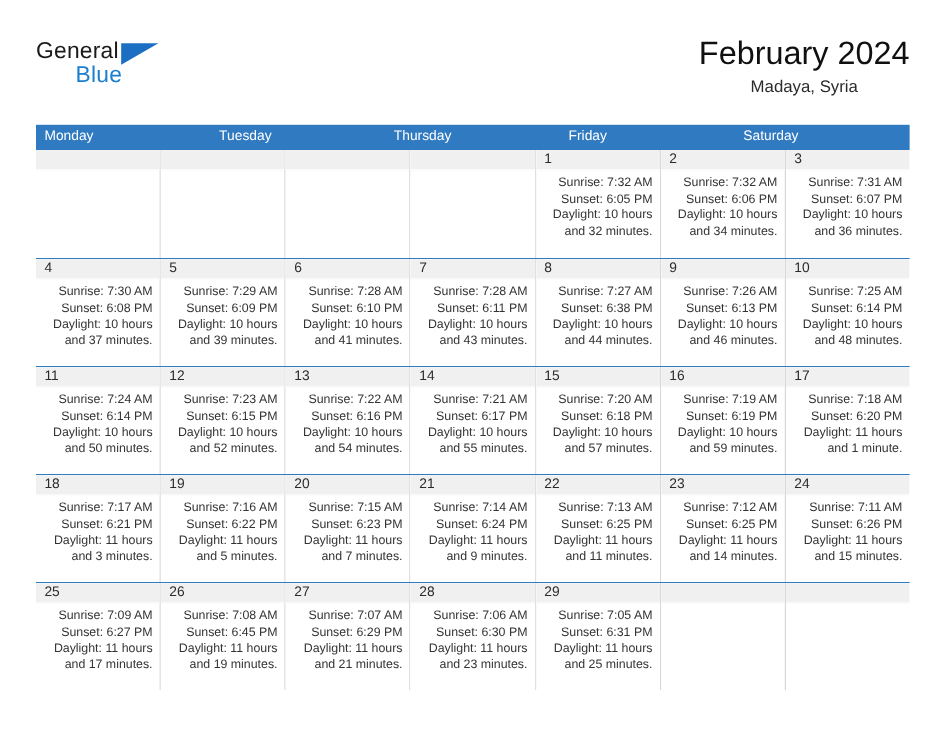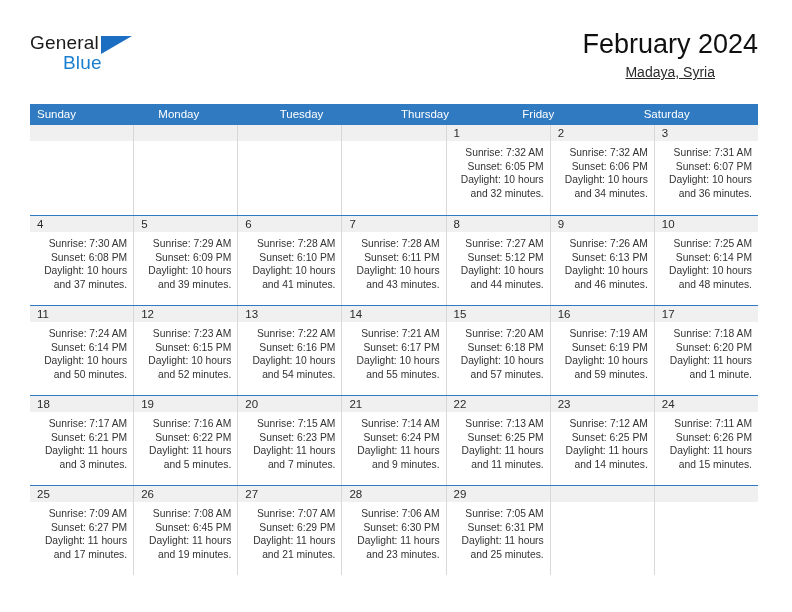--- a/index.html
+++ b/index.html
@@ -74,21 +74,20 @@
     color: #101010;
     line-height: 32px;
     white-space: nowrap;
   }
   .cal-sub {
     font-size: 14px;
     color: #2b2b2b;
     line-height: 20px;
     margin-top: 2px;
     white-space: nowrap;
-    text-decoration: underline;
   }
 
   
   .calendar {
     position: absolute;
     left: 30px;
     top: 104px;
     width: 728px;
   }
   .weekhead {
@@ -169,21 +168,20 @@
     <div class="titles">
       <div class="cal-title">February 2024</div>
       <div class="cal-sub">Madaya, Syria</div>
     </div>
 
   </div>
 
   <div class="calendar">
 
     <div class="weekhead">
-      <div class="wh">Sunday</div>
       <div class="wh">Monday</div>
       <div class="wh">Tuesday</div>
       <div class="wh">Thursday</div>
       <div class="wh">Friday</div>
       <div class="wh">Saturday</div>
     </div>
 
     <div id="weeks-container">
         <div class="week">
           <div class="cell empty">
@@ -276,21 +274,21 @@
               <div>Daylight: 10 hours</div>
               <div>and 43 minutes.</div>
             </div>
           </div>
           <div class="cell">
             <div class="daynum-band">
               <div class="daynum">8</div>
             </div>
             <div class="info">
               <div>Sunrise: 7:27 AM</div>
-              <div>Sunset: 5:12 PM</div>
+              <div>Sunset: 6:38 PM</div>
               <div>Daylight: 10 hours</div>
               <div>and 44 minutes.</div>
             </div>
           </div>
           <div class="cell">
             <div class="daynum-band">
               <div class="daynum">9</div>
             </div>
             <div class="info">
               <div>Sunrise: 7:26 AM</div>

